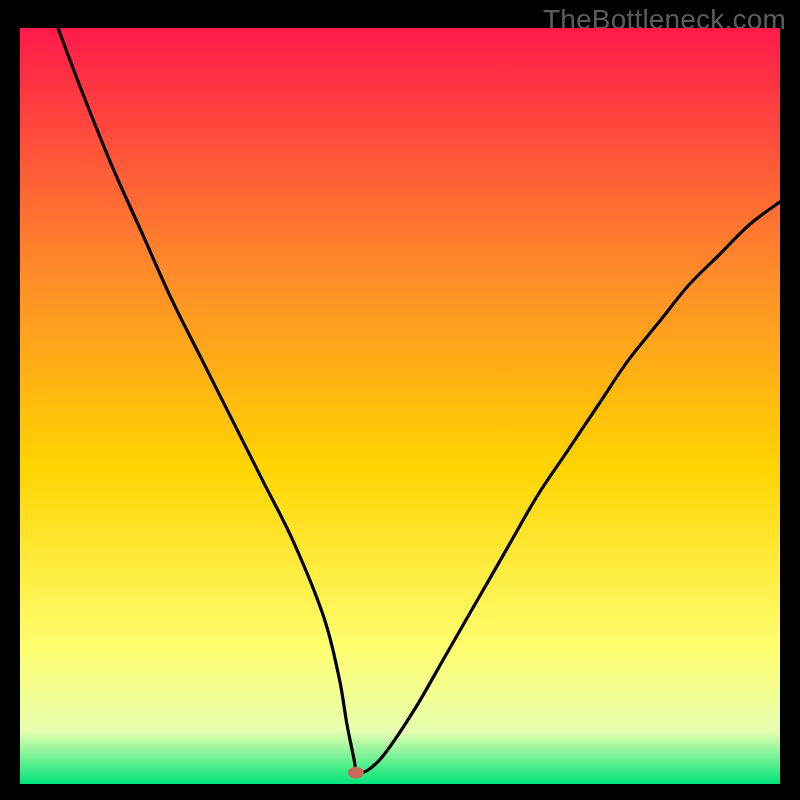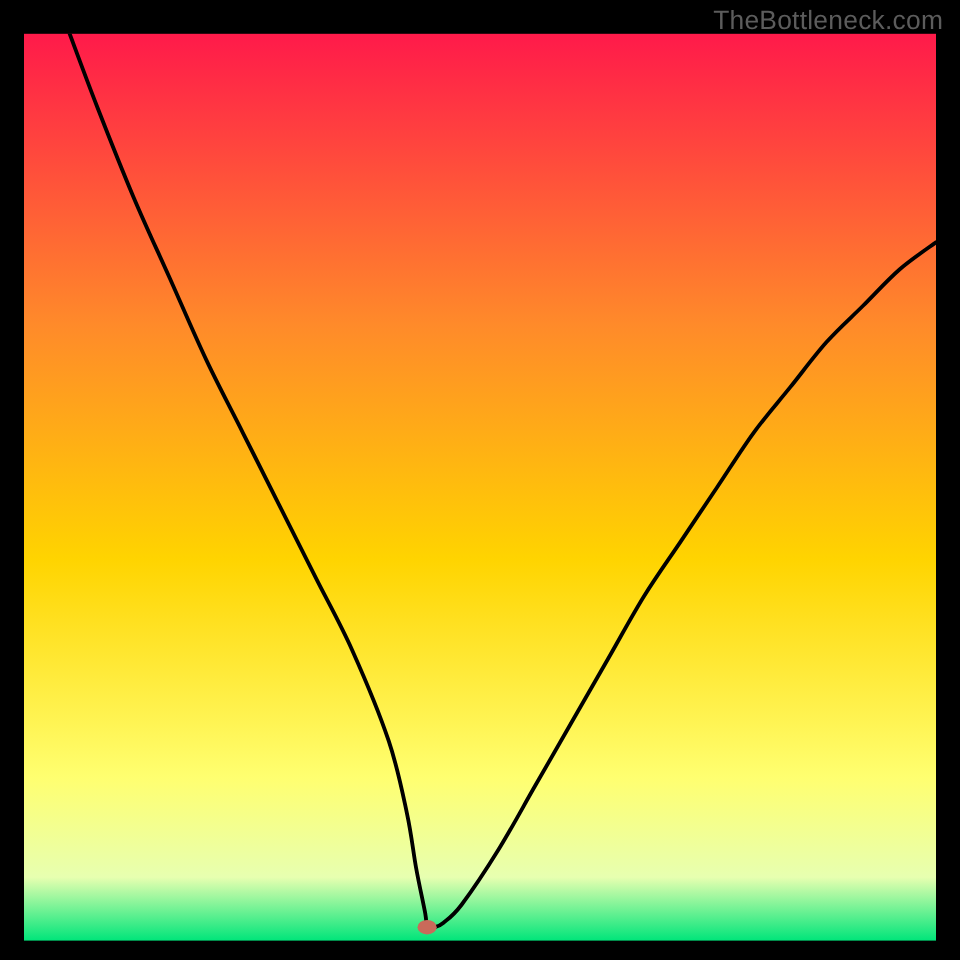--- a/index.html
+++ b/index.html
@@ -15,21 +15,21 @@
     position: relative;
     width: 800px;
     height: 800px;
     background: #000000;
   }
   .watermark {
     position: absolute;
     top: 4px;
     right: 14px;
     color: #5c5c5c;
-    font-size: 22px;
+    font-size: 28px;
     font-weight: 500;
     letter-spacing: 0.2px;
     user-select: none;
   }
   .plot-wrap {
     position: absolute;
     left: 20px;
     top: 28px;
     width: 760px;
     height: 756px;

